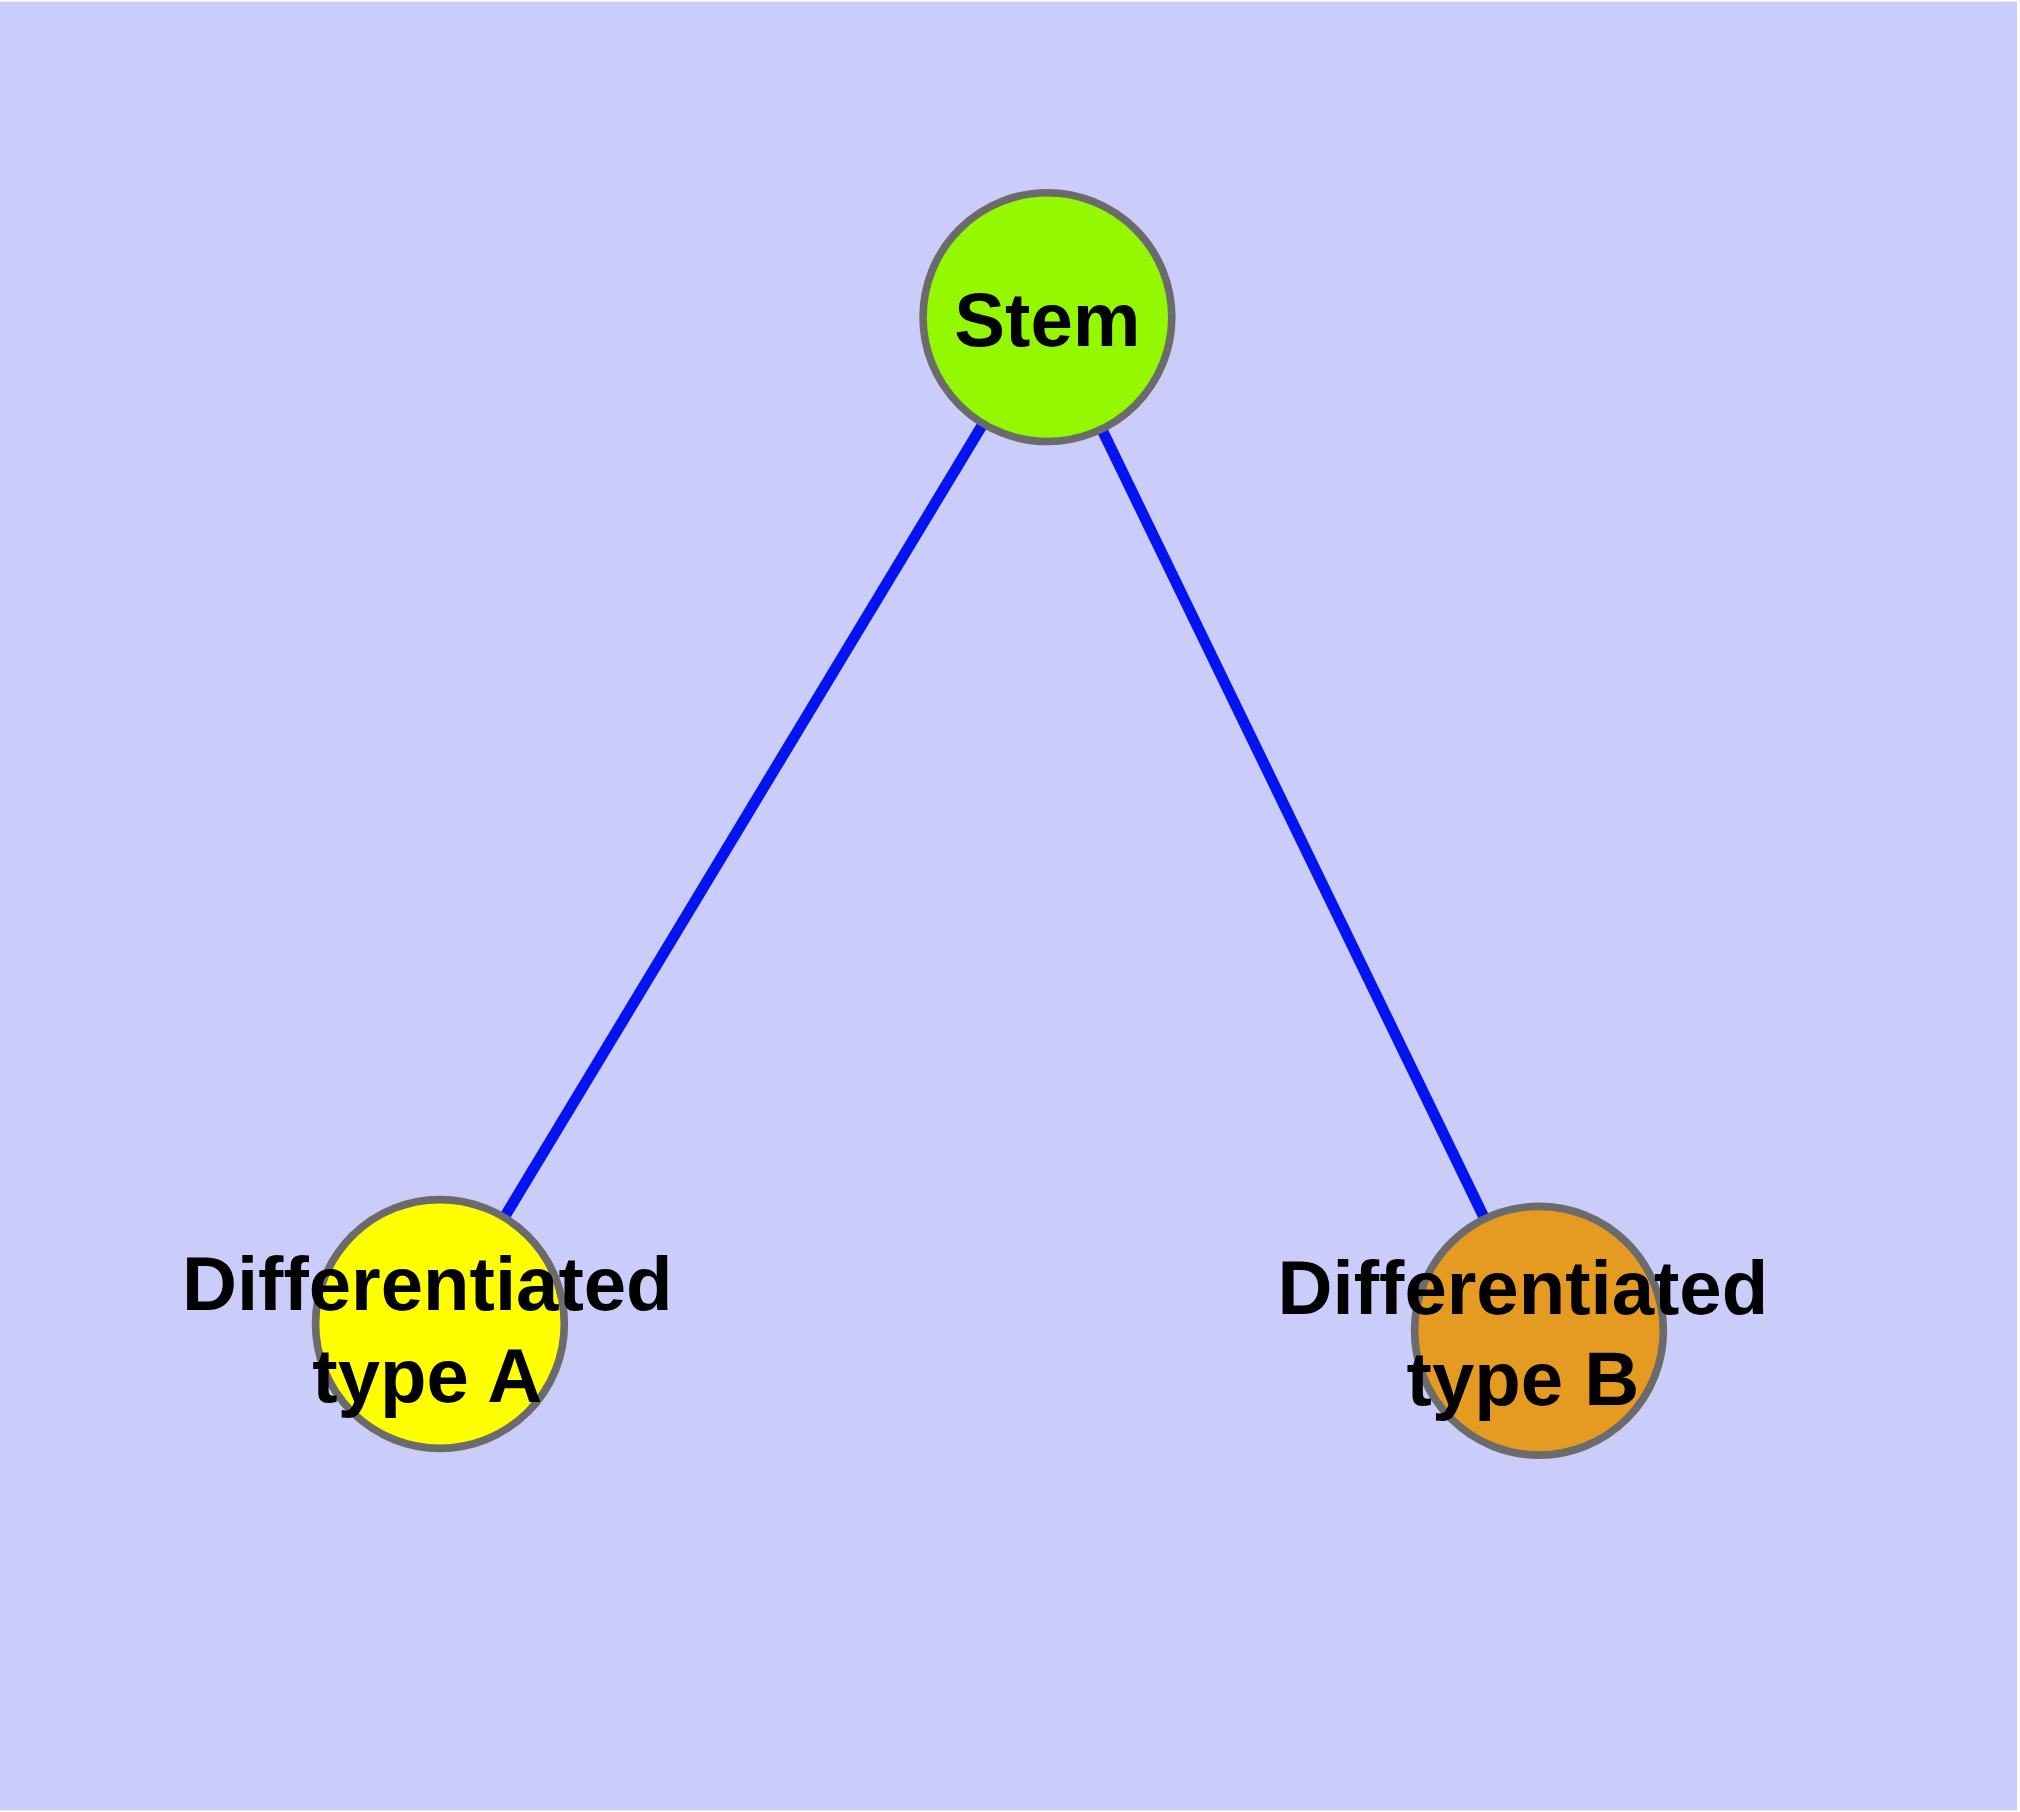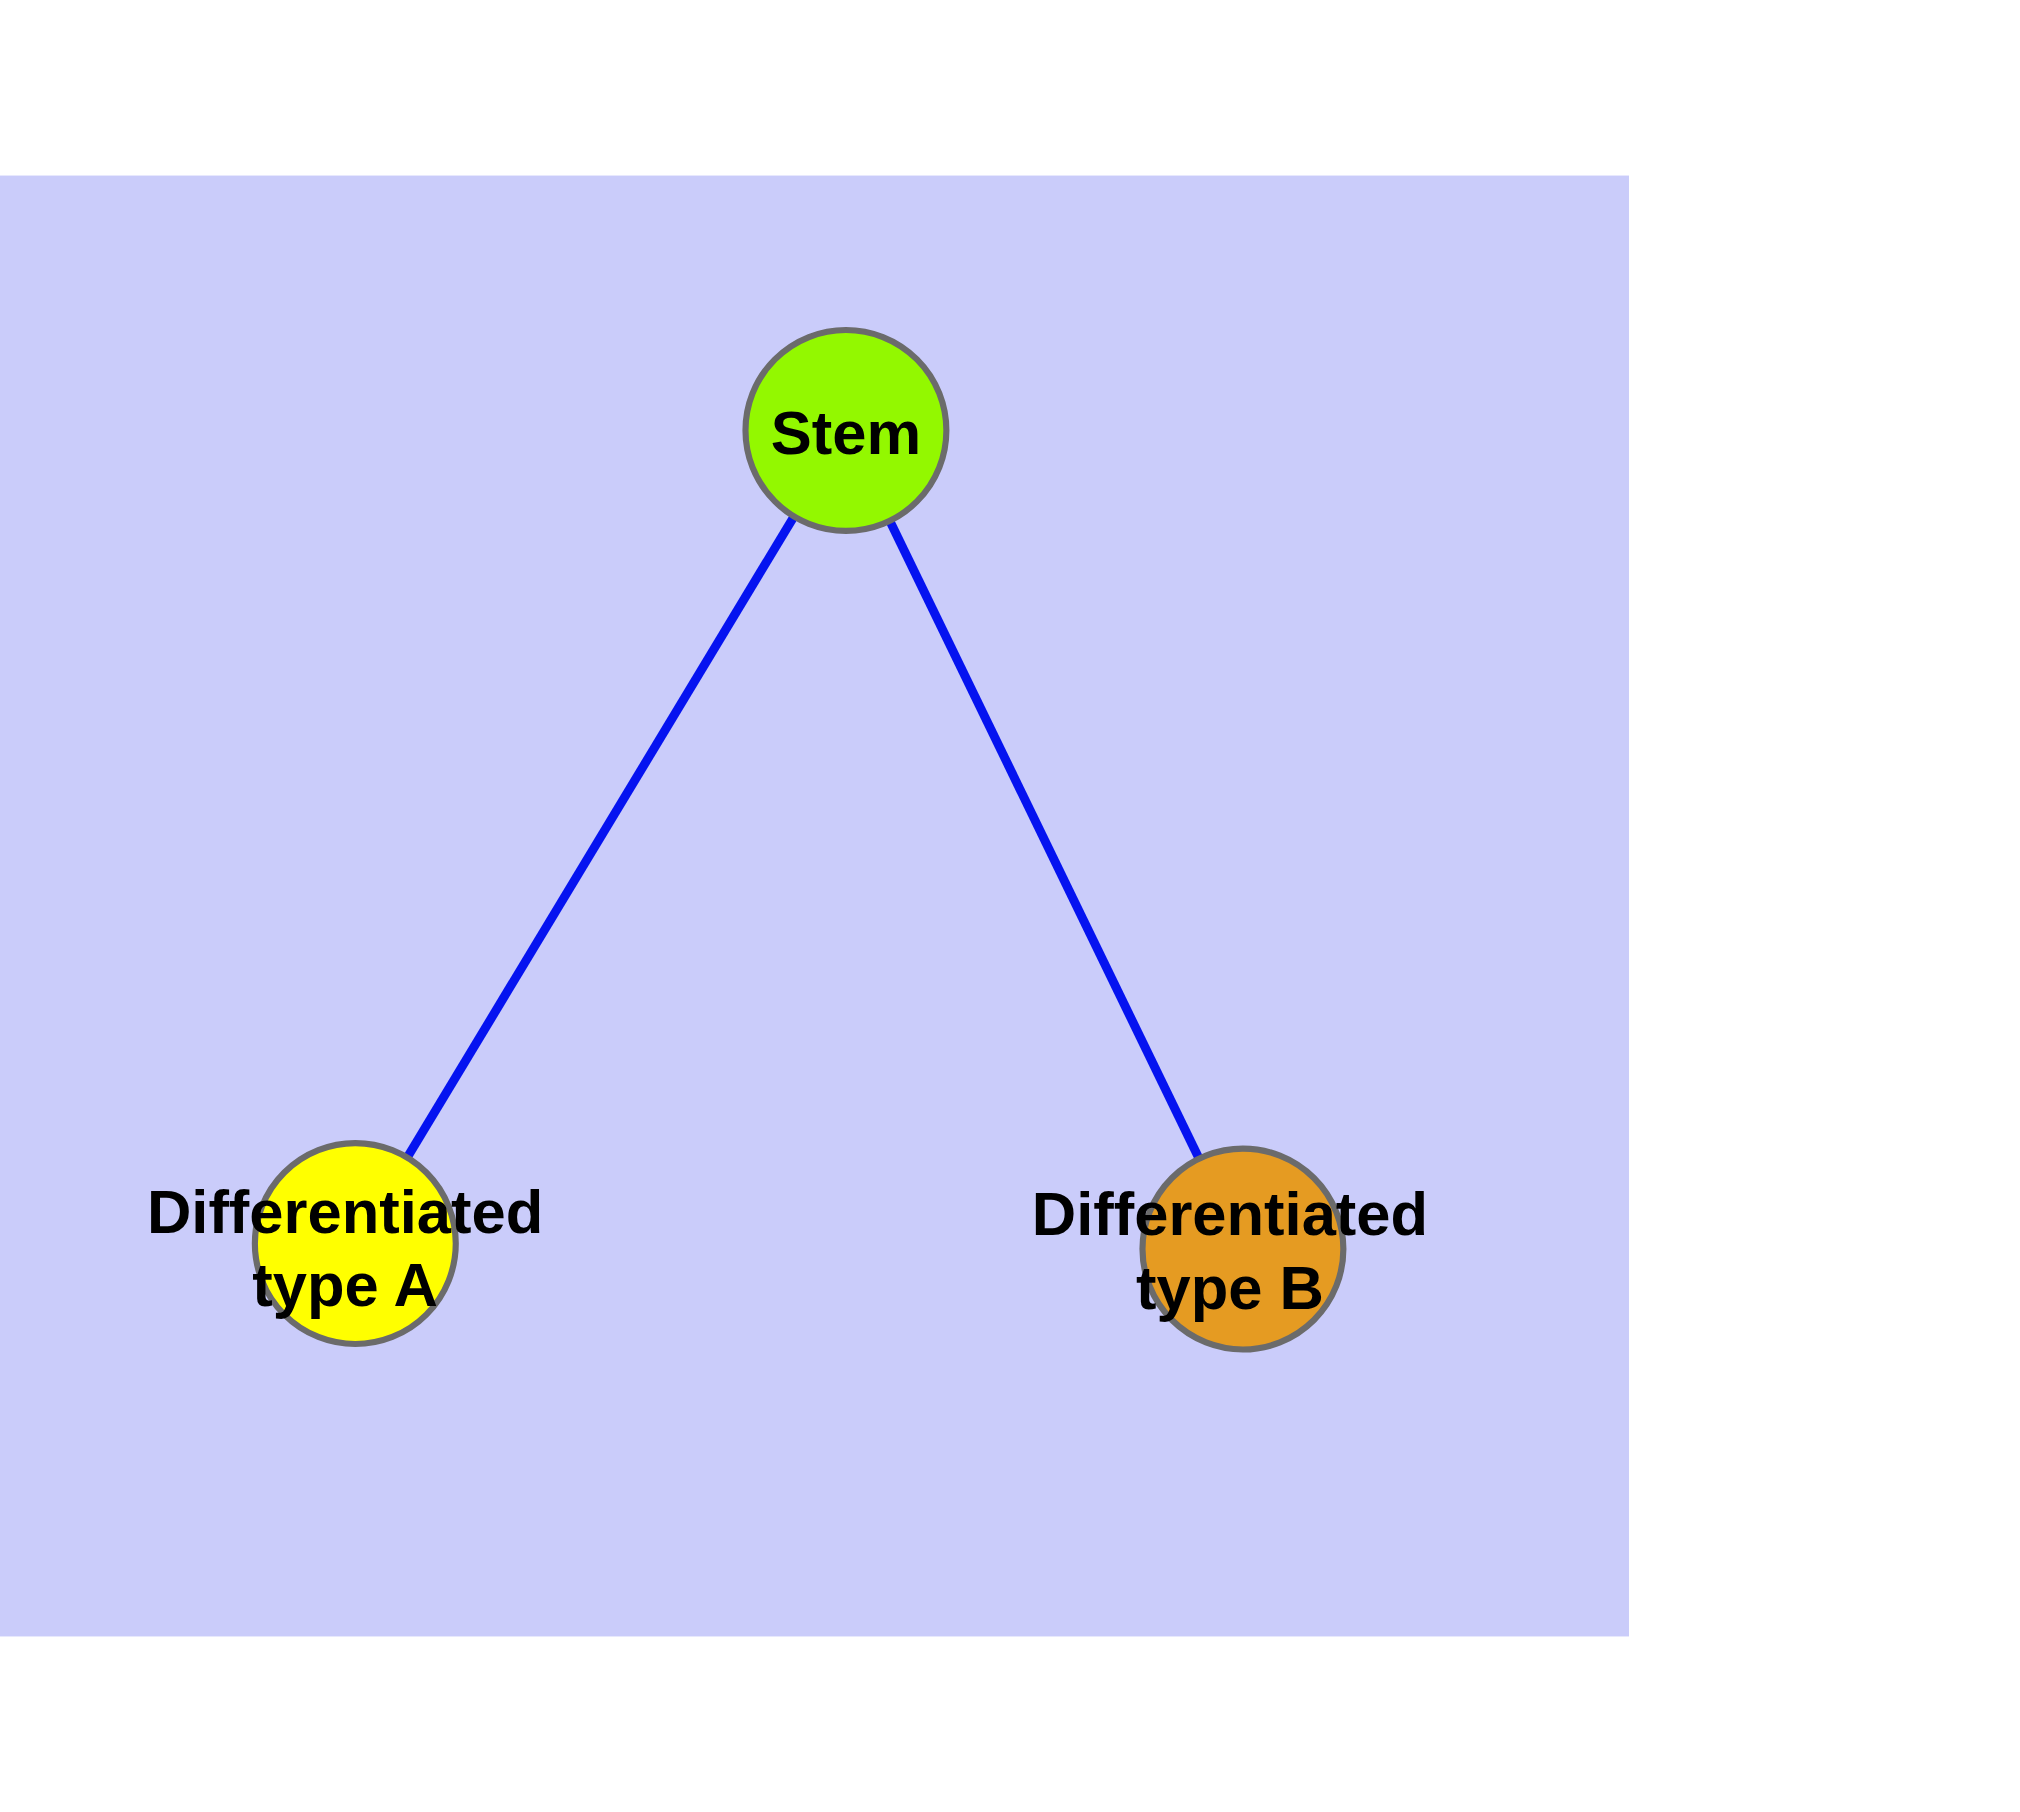--- a/index.html
+++ b/index.html
@@ -1,21 +1,21 @@
 <!DOCTYPE html>
 <html style="font-size:13.6px"><head>
 <meta charset="utf-8">
 <style>
   html, body {
     margin: 0;
     padding: 0;
     background: #ffffff;
   }
   .canvas {
-    width: 1629px;
+    width: 2017px;
     height: 1812px;
     position: relative;
     overflow: hidden;
   }
   svg.graph {
     display: block;
     width: 100%;
     height: 100%;
   }
   svg.graph text {

